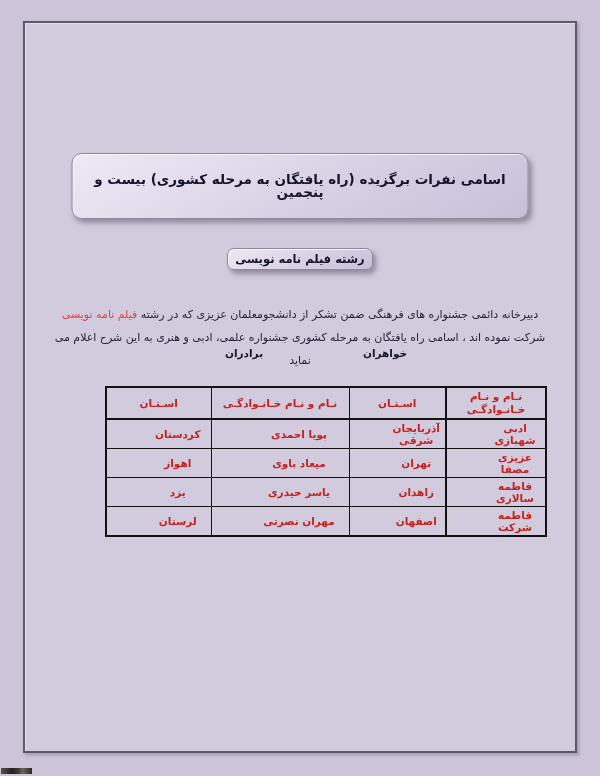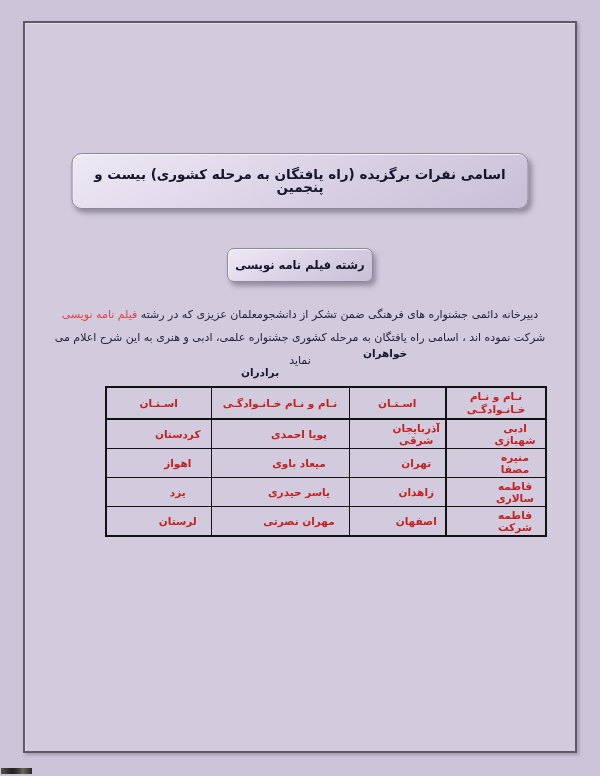--- a/index.html
+++ b/index.html
@@ -26,31 +26,31 @@
     border: 1px solid #8f899c;
     border-radius: 10px;
     box-shadow: 3px 4px 5px rgba(70,65,85,0.45), inset 1px 1px 0 #f6f3fa;
     direction: rtl;
     text-align: center;
     color: #14142b;
     font-weight: bold;
   }
   .title-box {
     top: 130px;
-    width: 457px; height: 56px;
+    width: 457px; height: 66px;
     display: flex;
     flex-direction: column;
     justify-content: center;
     gap: 17px;
     font-size: 13.5px;
     line-height: 1;
   }
   .field-box {
     top: 225px;
-    width: 146px; height: 34px;
+    width: 146px; height: 22px;
     border-radius: 7px;
     display: flex;
     align-items: center;
     justify-content: center;
     font-size: 11.5px;
     text-align: center;
   }
   .intro {
     position: absolute;
     top: 280px;
@@ -69,21 +69,21 @@
     top: 324px;
     left: 80px;
     width: 440px;
     height: 16px;
     direction: rtl;
     font-size: 10.5px;
     font-weight: bold;
     color: #17172c;
   }
   .group-labels .sisters  { position: absolute; left: 258px; }
-  .group-labels .brothers { position: absolute; left: 136px; margin-top: 19px; }
+  .group-labels .brothers { position: absolute; left: 120px; }
   table.results {
     position: absolute;
     top: 353px;
     left: 80px;
     width: 440px;
     border-collapse: collapse;
     direction: rtl;
     table-layout: fixed;
   }
   table.results, table.results th, table.results td {
@@ -153,21 +153,21 @@
       </tr>
     </thead>
     <tbody>
       <tr>
         <td>ادبی شهبازی</td>
         <td>آذربایجان شرقی</td>
         <td>پویا احمدی</td>
         <td>کردستان</td>
       </tr>
       <tr>
-        <td>منیره مصفا</td>
+        <td>عزیزی مصفا</td>
         <td>تهران</td>
         <td>میعاد باوی</td>
         <td>اهواز</td>
       </tr>
       <tr>
         <td>فاطمه سالاری</td>
         <td>زاهدان</td>
         <td>یاسر حیدری</td>
         <td>یزد</td>
       </tr>

